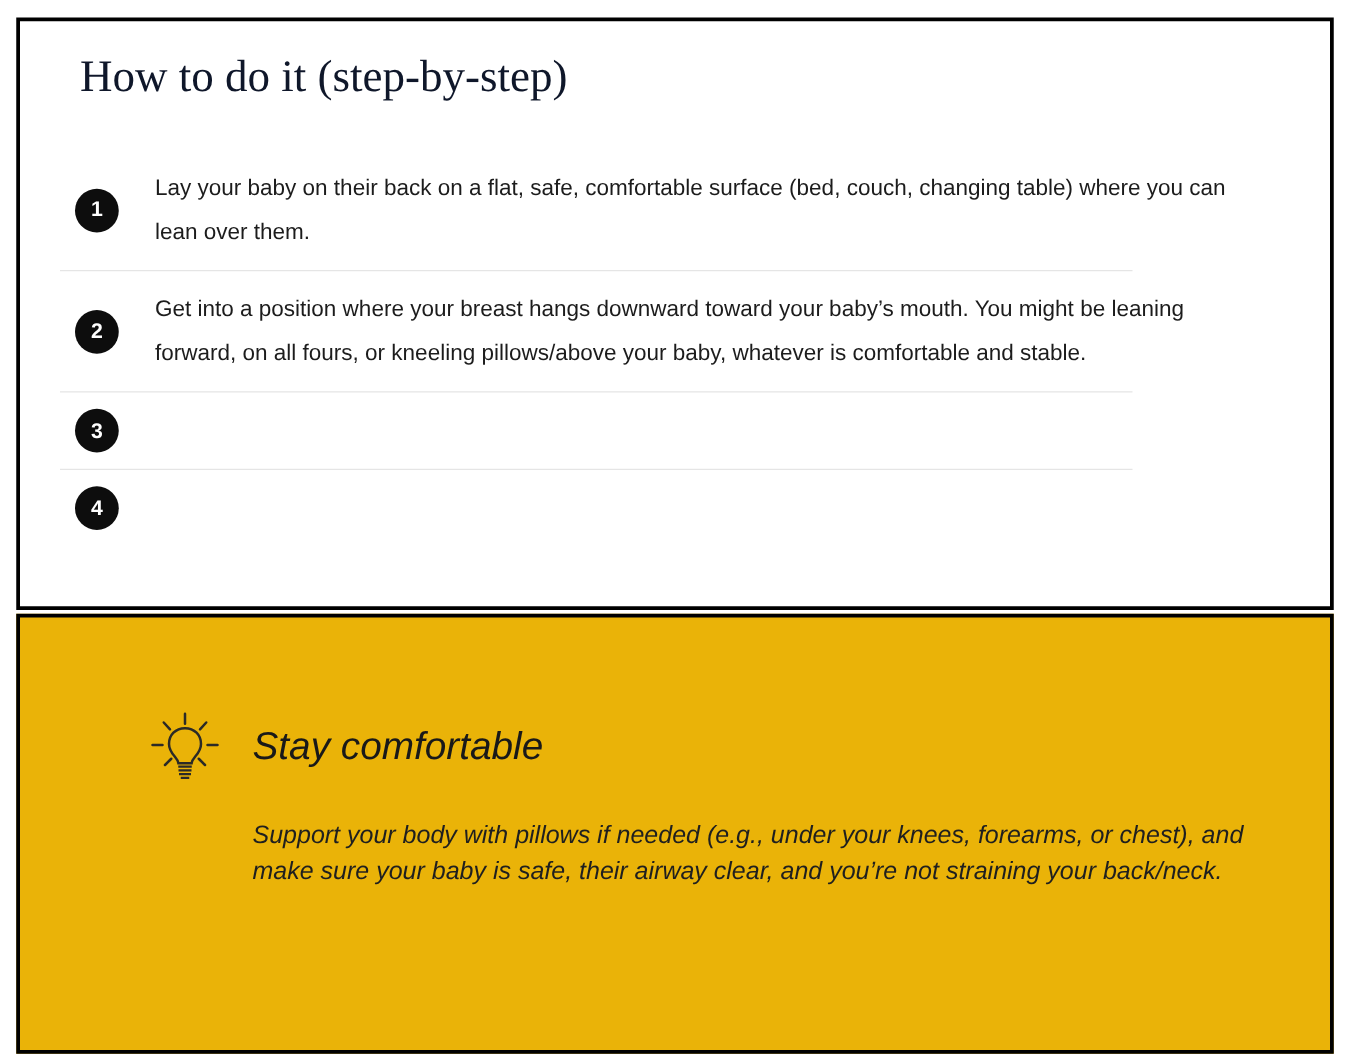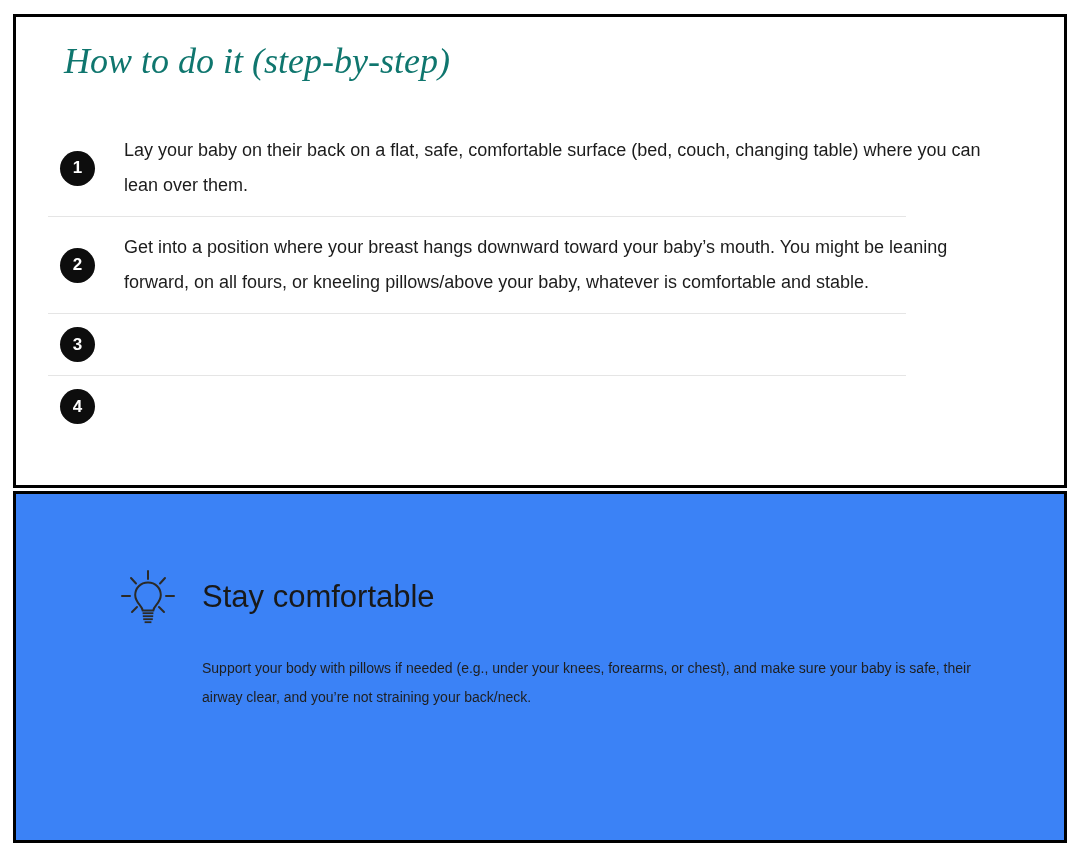--- a/index.html
+++ b/index.html
@@ -21,23 +21,22 @@
     background: #ffffff;
     border: 3px solid #000000;
     height: 474px;
     padding: 24px 60px 0 44px;
   }
   .page-title {
     font-family: "Liberation Serif", serif;
     font-weight: 400;
     font-size: 36px;
     line-height: 1.15;
-    color: #0f766e;
+    color: #0f172a;
     margin-left: 4px;
-    font-style: italic;
   }
   .step-list { margin-top: 38px; }
   .step-item {
     display: flex;
     align-items: center;
     padding: 13px 0;
   }
   .step-badge {
     flex: 0 0 auto;
     width: 35px; height: 35px;
@@ -59,46 +58,47 @@
   }
   .step-divider {
     height: 1px;
     background: #e5e5e5;
     margin: 0 98px 0 -12px;
     border: 0;
   }
 
   
   .tip-card {
-    background: #3b82f6;
+    background: #eab308;
     border: 3px solid #000000;
     margin-top: 3px;
     height: 352px;
     padding: 74px 56px 0 104px;
+    font-style: italic;
   }
   .tip-header {
     display: flex;
     align-items: center;
   }
   .tip-icon {
     flex: 0 0 auto;
     width: 56px; height: 58px;
     margin-right: 26px;
   }
   .tip-icon svg { display: block; width: 56px; height: 58px; }
   .tip-title {
     font-size: 31px;
     font-weight: 400;
     color: #191919;
   }
   .tip-body {
     margin-left: 82px;
     margin-top: 28px;
     max-width: 818px;
-    font-size: 14px;
+    font-size: 20px;
     line-height: 29px;
     color: #1f1f1f;
   }
 </style>
 </head>
 <body>
 
 <div class="wrap">
 
   <section class="steps-card">

